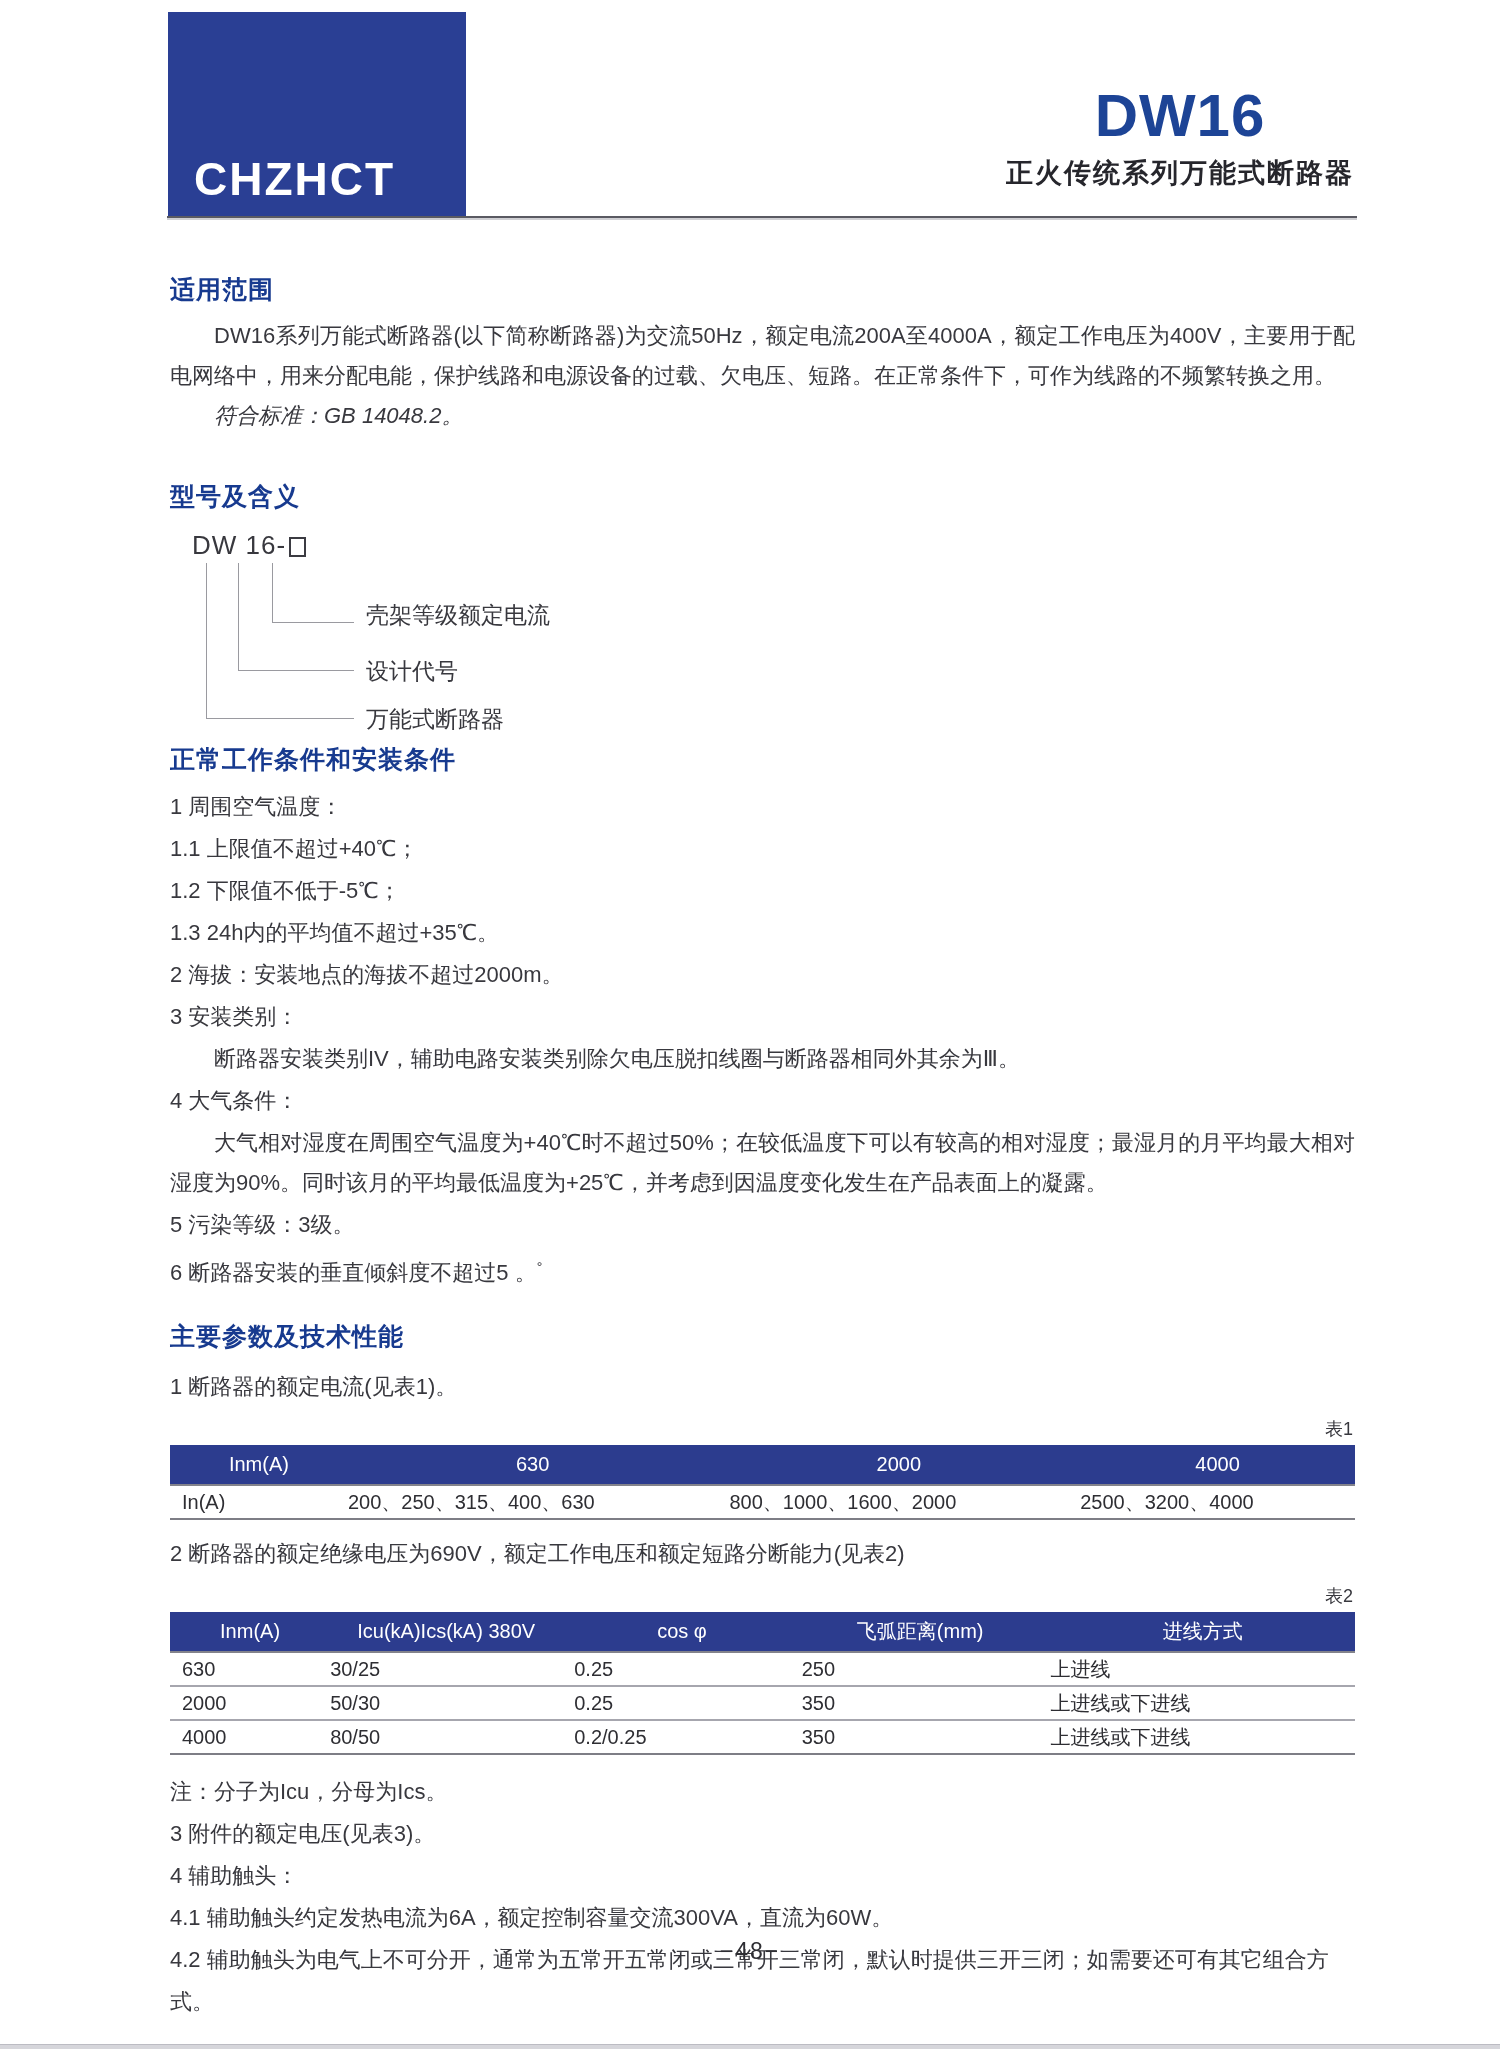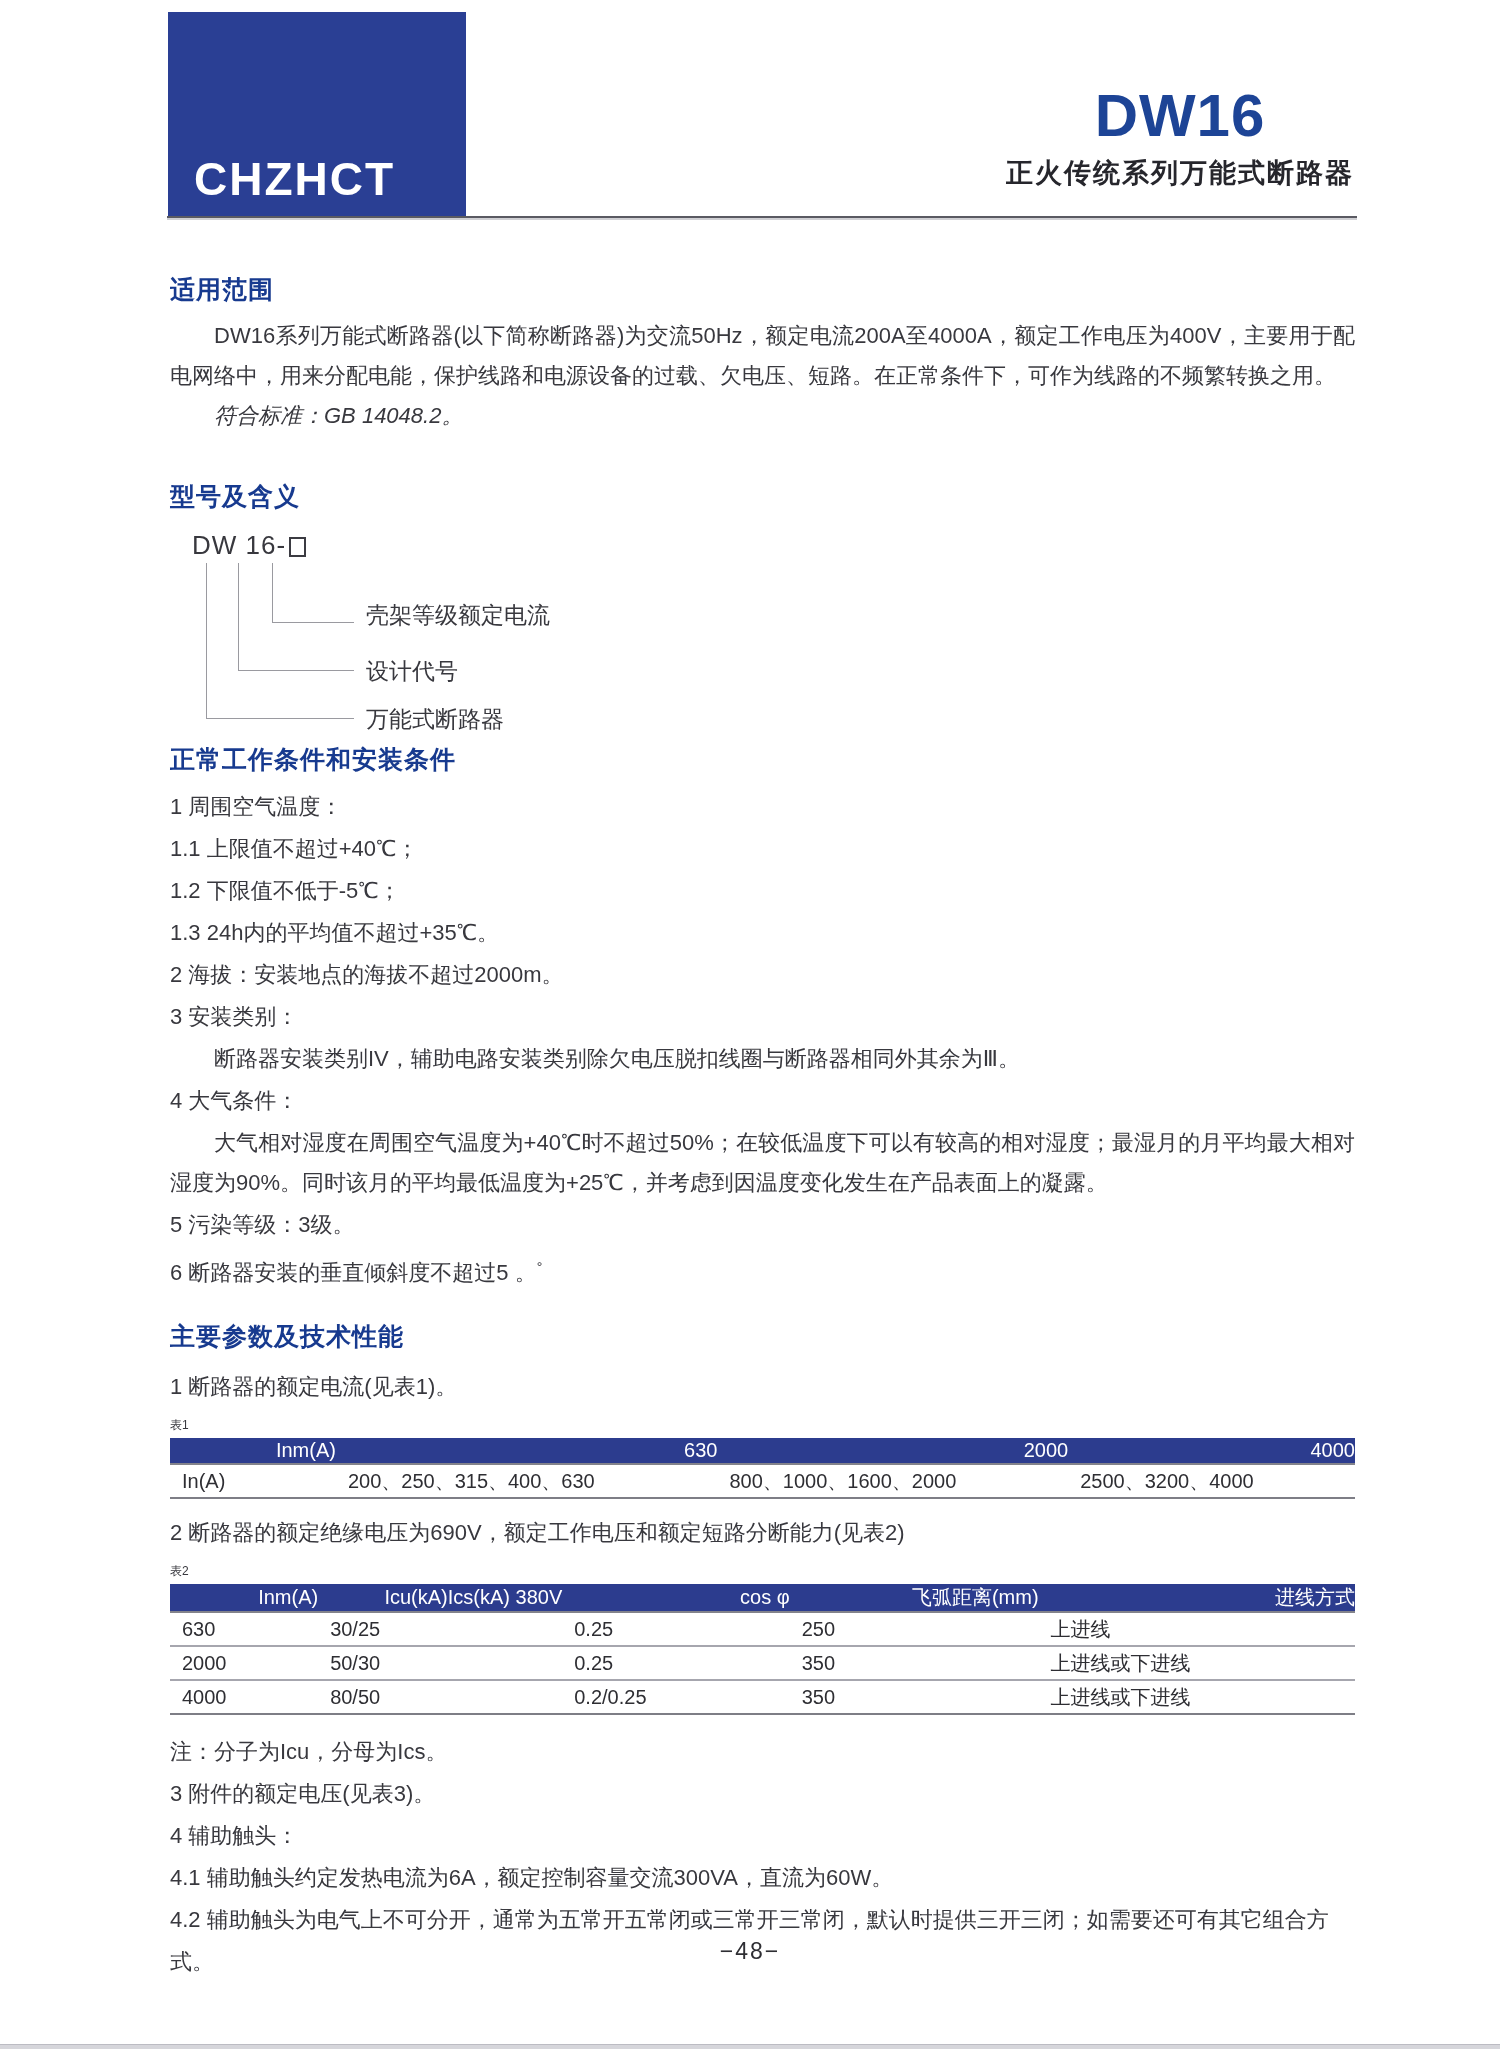--- a/index.html
+++ b/index.html
@@ -51,24 +51,24 @@
   .fork.f-16 {left:68px;  top:34px; width:116px; height:108px;}
   .fork.f-box{left:102px; top:34px; width:82px;  height:60px;}
   .dlabel{position:absolute; left:196px; font-size:23px; line-height:28px; color:#38383e;}
   .dlabel.l1{top:72px;} .dlabel.l2{top:128px;} .dlabel.l3{top:176px;}
   
   .cond-list{margin-top:10px;}
   .cond-line{font-size:22px; line-height:42px;}
   .cond-para{font-size:22px; line-height:40px; text-align:justify; text-indent:2em; padding:1px 0;}
   
   .p-line{font-size:22px; line-height:40px; margin-top:14px;}
-  .tbl-label{text-align:left; font-size:12px; color:#38383e; margin:10px 2px 4px 0;}
+  .tbl-label{text-align:right; font-size:18px; color:#38383e; margin:10px 2px 4px 0;}
   table{width:100%; border-collapse:collapse; table-layout:fixed;}
-  th{background:var(--navy); color:#ffffff; font-weight:normal; text-align:right;
-     font-size:20px; height:26px; padding:0 0 0 12px; border-bottom:2px solid #83838b;}
+  th{background:var(--navy); color:#ffffff; font-weight:normal; text-align:center;
+     font-size:20px; height:40px; padding:0 0 0 12px; border-bottom:2px solid #83838b;}
   td{font-size:20px; color:#2e2e33; height:34px; padding:0 0 0 12px;}
   .t-rowsep td{border-bottom:2px solid #a6a6ae;}
   .t-last td{border-bottom:2px solid #7e7e86;}
   .t1 .c0{width:14.0%;} .t1 .c1{width:32.2%;} .t1 .c2{width:29.6%;} .t1 .c3{width:24.2%;}
   .t2 .c0{width:12.5%;} .t2 .c1{width:20.6%;} .t2 .c2{width:19.2%;} .t2 .c3{width:21.0%;} .t2 .c4{width:26.7%;}
   .note-line{font-size:22px; line-height:42px; margin-top:16px;}
   sup{font-size:14px;}
   
   .page-number{position:absolute; left:0; top:1938px; width:100%; text-align:center;
     font-size:23px; color:#2e2e33; letter-spacing:2px;}

